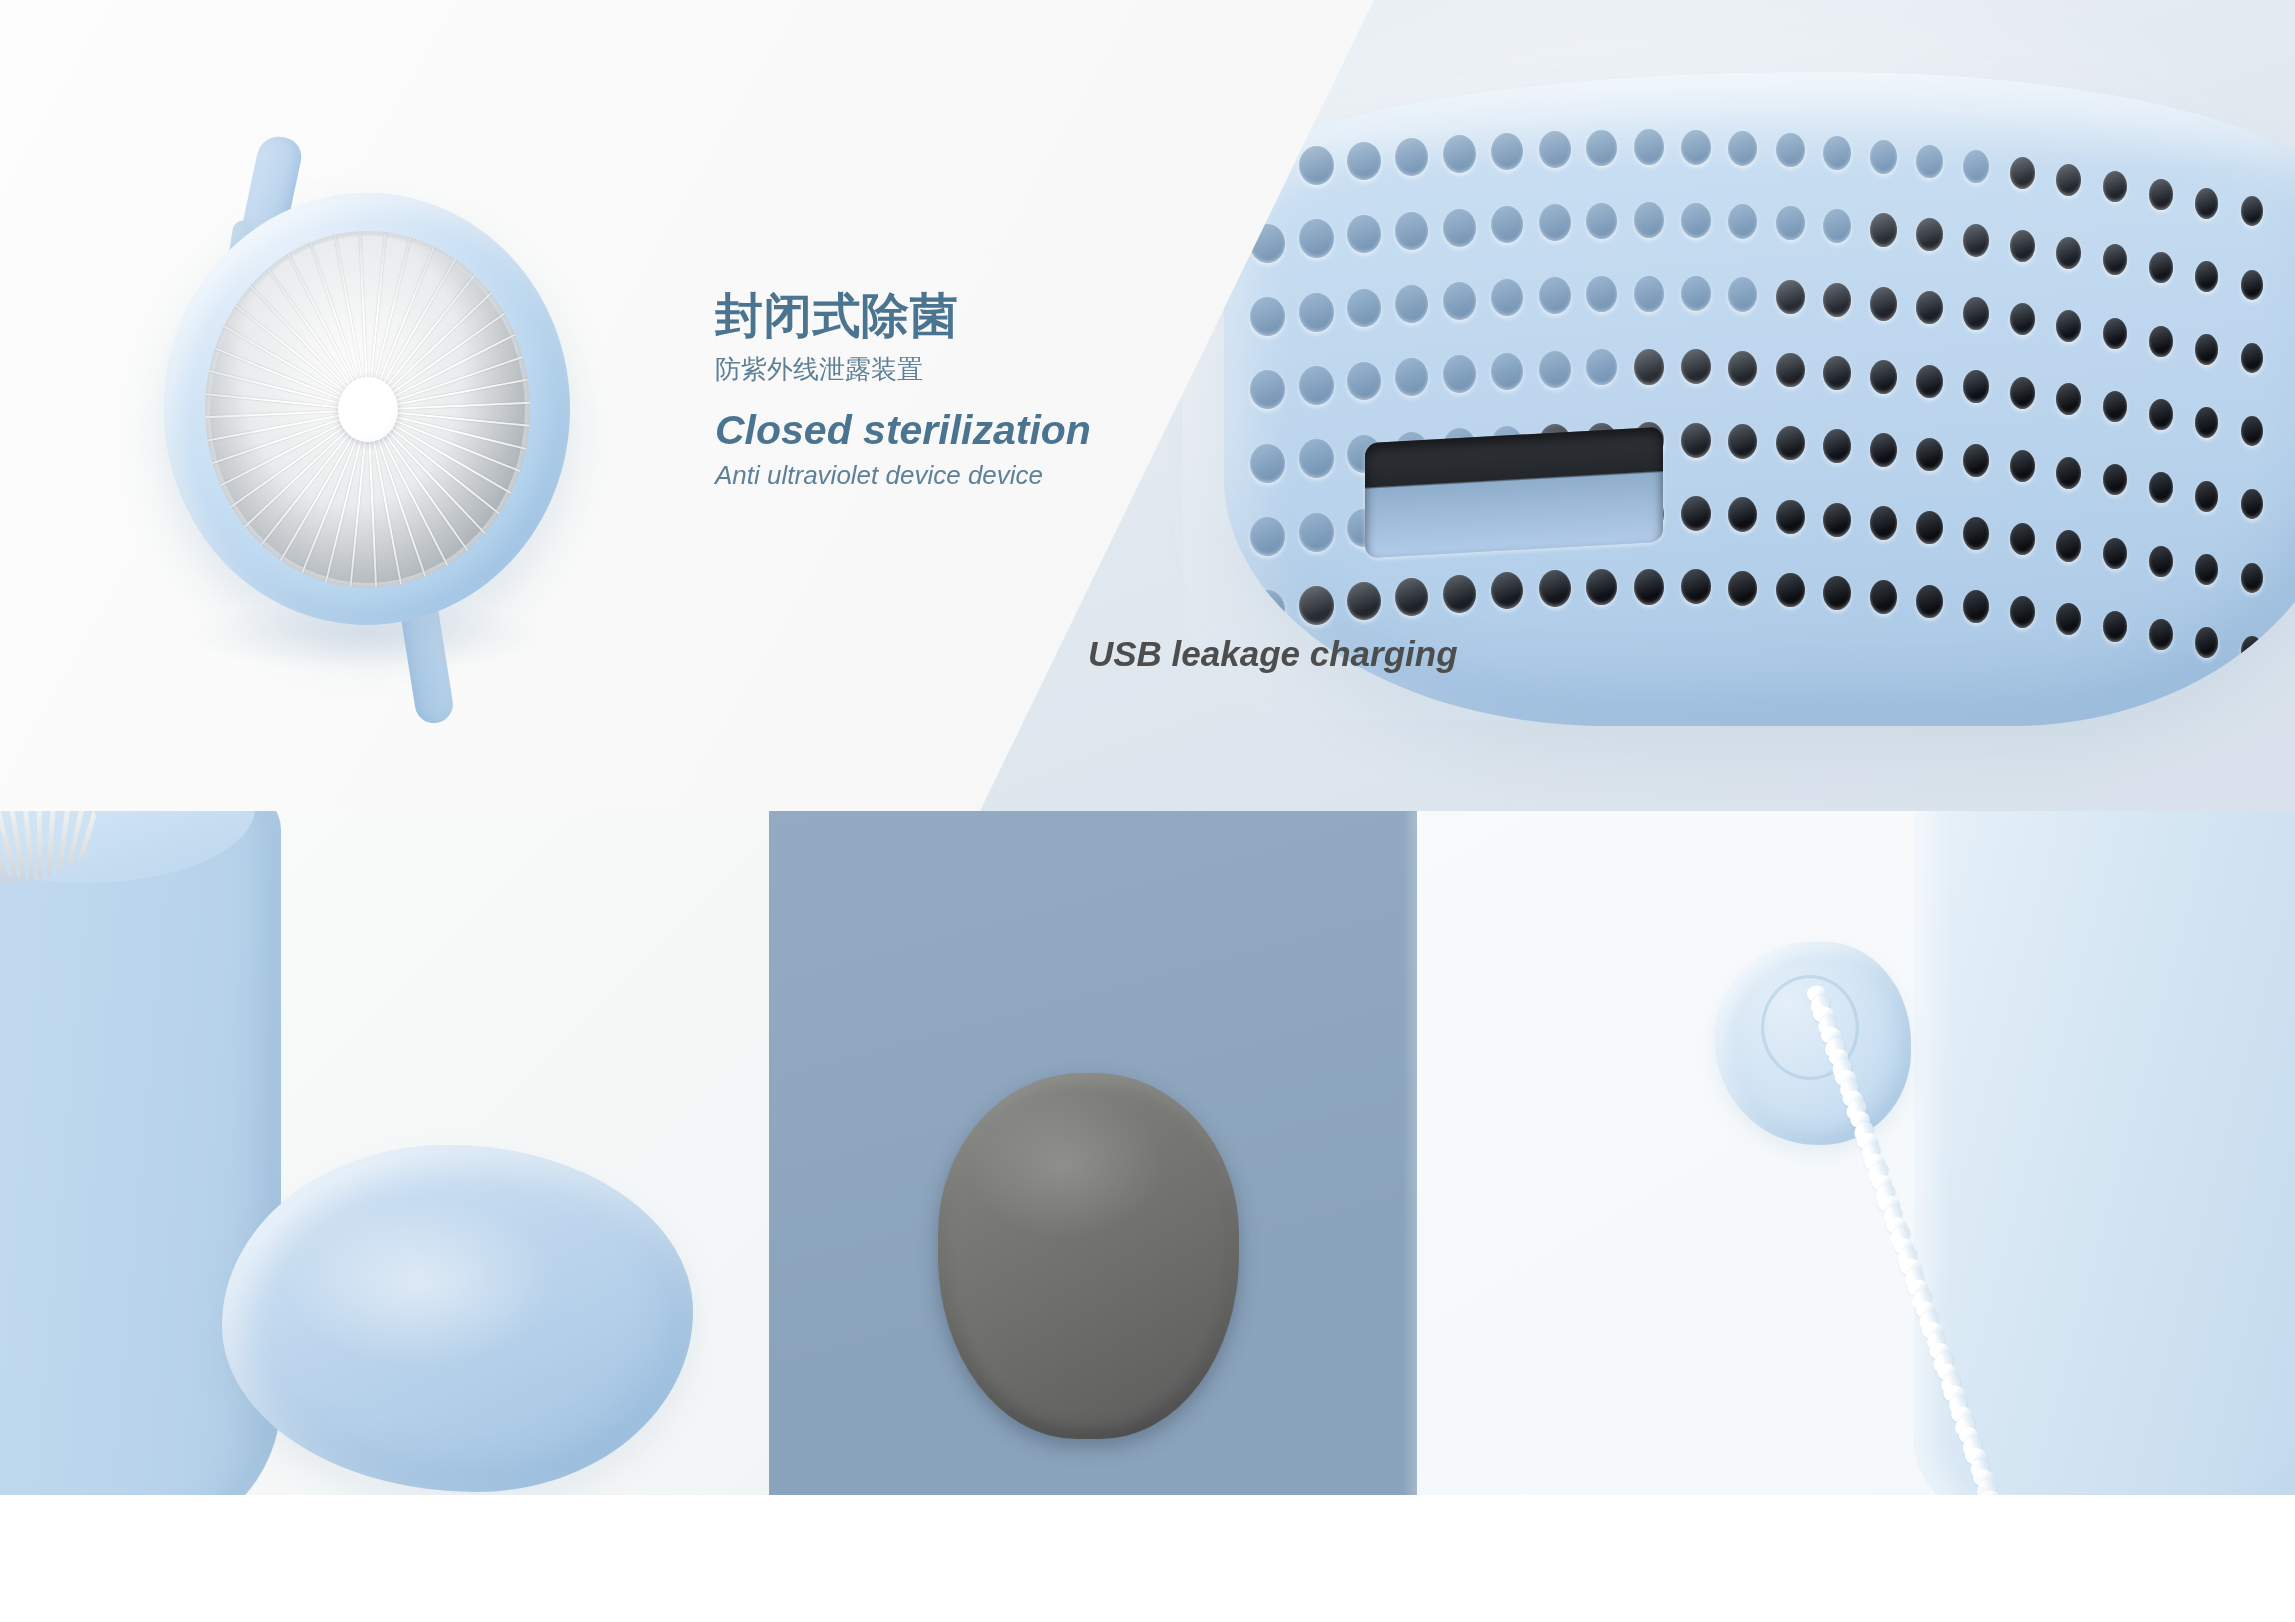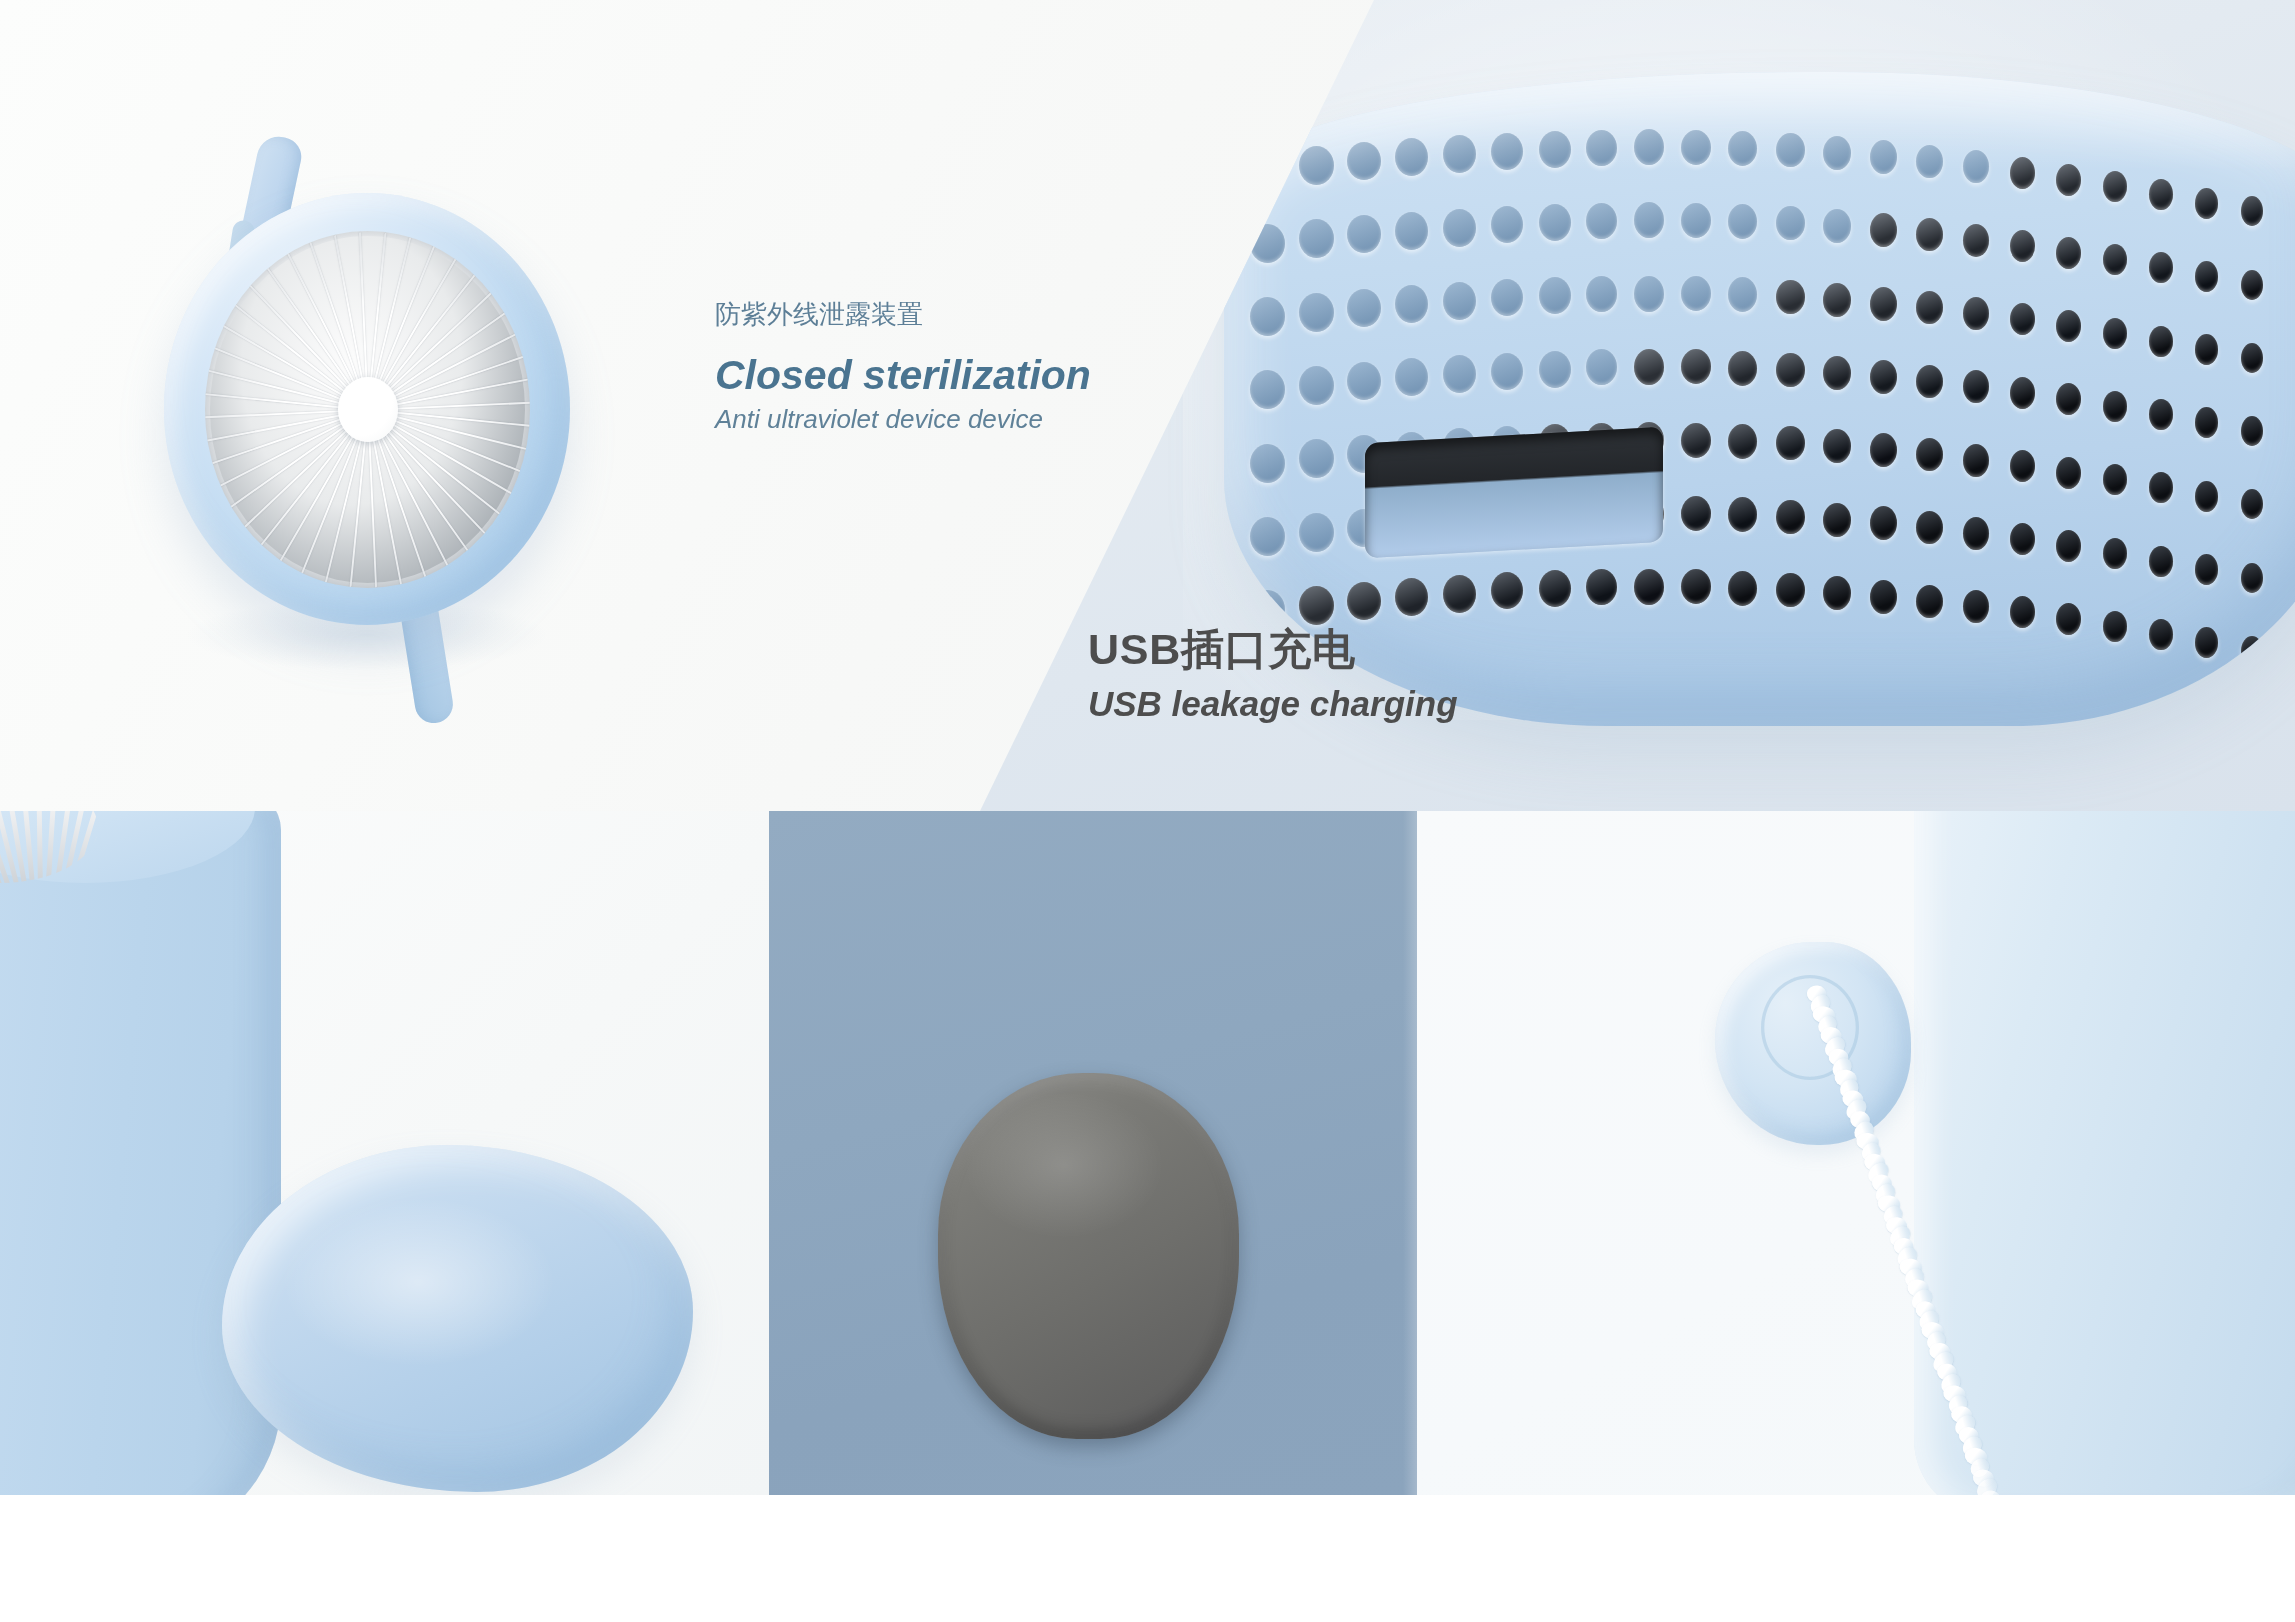--- a/index.html
+++ b/index.html
@@ -373,27 +373,27 @@
               <div class="hole" style="left: 925px; top: 547px; width: 23.5px; height: 31px; background: linear-gradient(160deg, rgb(60, 66, 74) 0%, rgb(12, 14, 18) 70%);"></div>
               <div class="hole" style="left: 971px; top: 555px; width: 23px; height: 30.5px; background: linear-gradient(160deg, rgb(60, 66, 74) 0%, rgb(12, 14, 18) 70%);"></div>
               <div class="hole" style="left: 1017px; top: 564px; width: 22px; height: 30px; background: linear-gradient(160deg, rgb(60, 66, 74) 0%, rgb(12, 14, 18) 70%);"></div>
             </div>
           <div class="usb-slot"></div>
         </div>
       </div>
     </div>
 
     <div class="cap c1">
+      <div class="cn-title">封闭式除菌</div>
       <div class="cn-sub">防紫外线泄露装置</div>
       <div class="en-title">Closed sterilization</div>
       <div class="en-sub">Anti ultraviolet device device</div>
     </div>
 
     <div class="cap c2">
-      <div class="cn-title">USB插口充电</div>
       <div class="en-title">USB leakage charging</div>
     </div>
   </div>
 
   <div class="bottom-row">
 
     <div class="bl">
       <div class="cylinder"></div>
       <div class="cyl-top"></div>
       <div class="cyl-grille" id="cylgrille">

